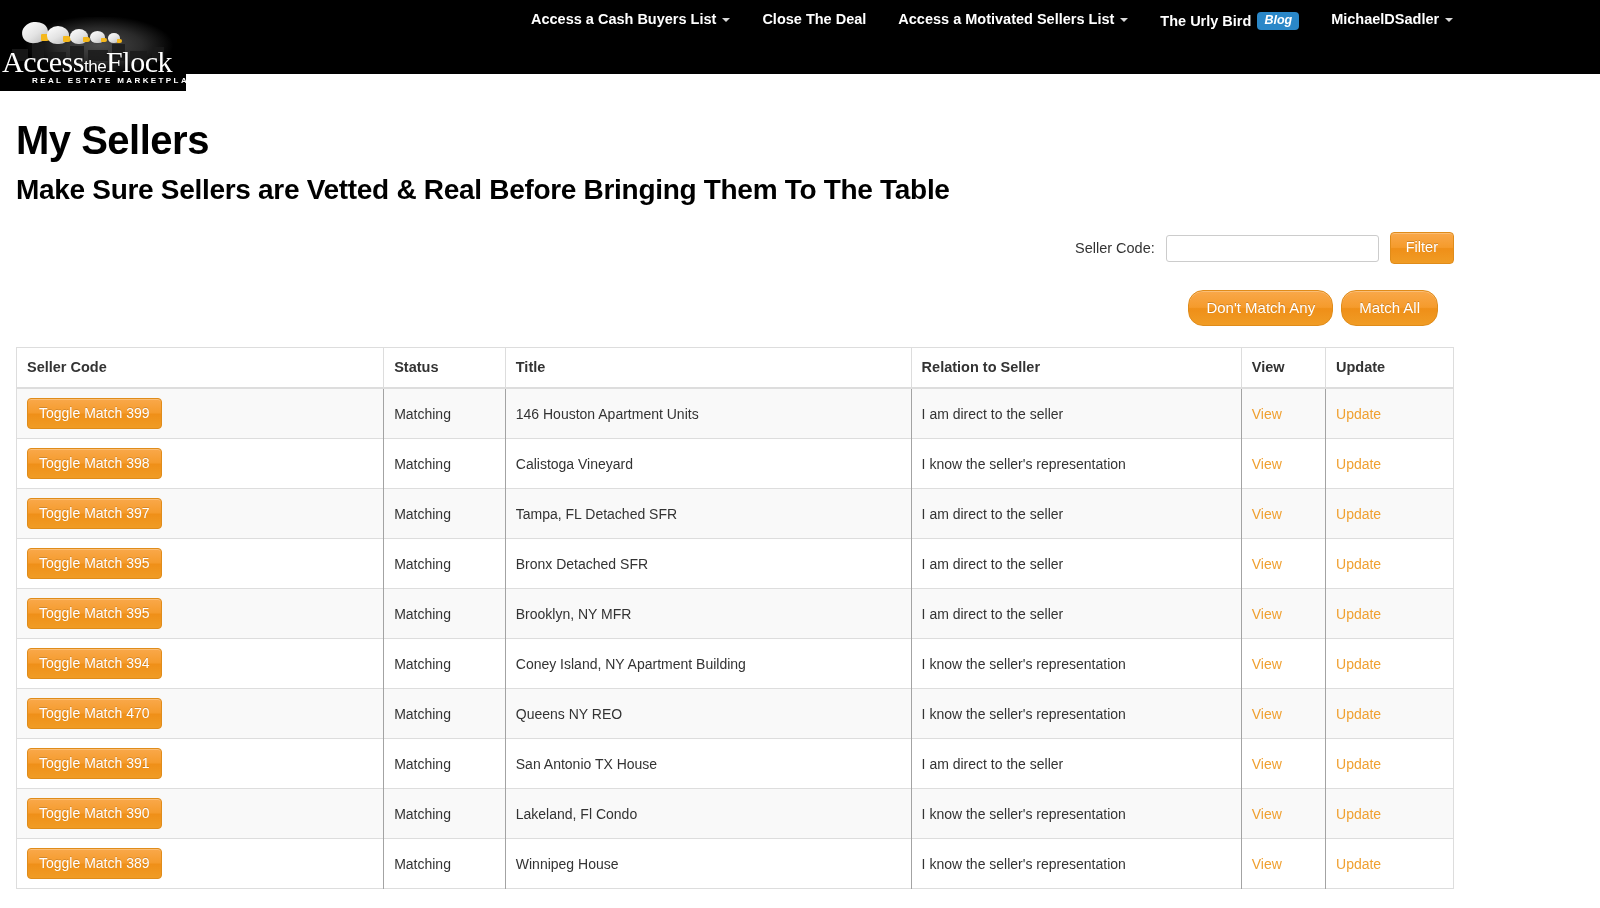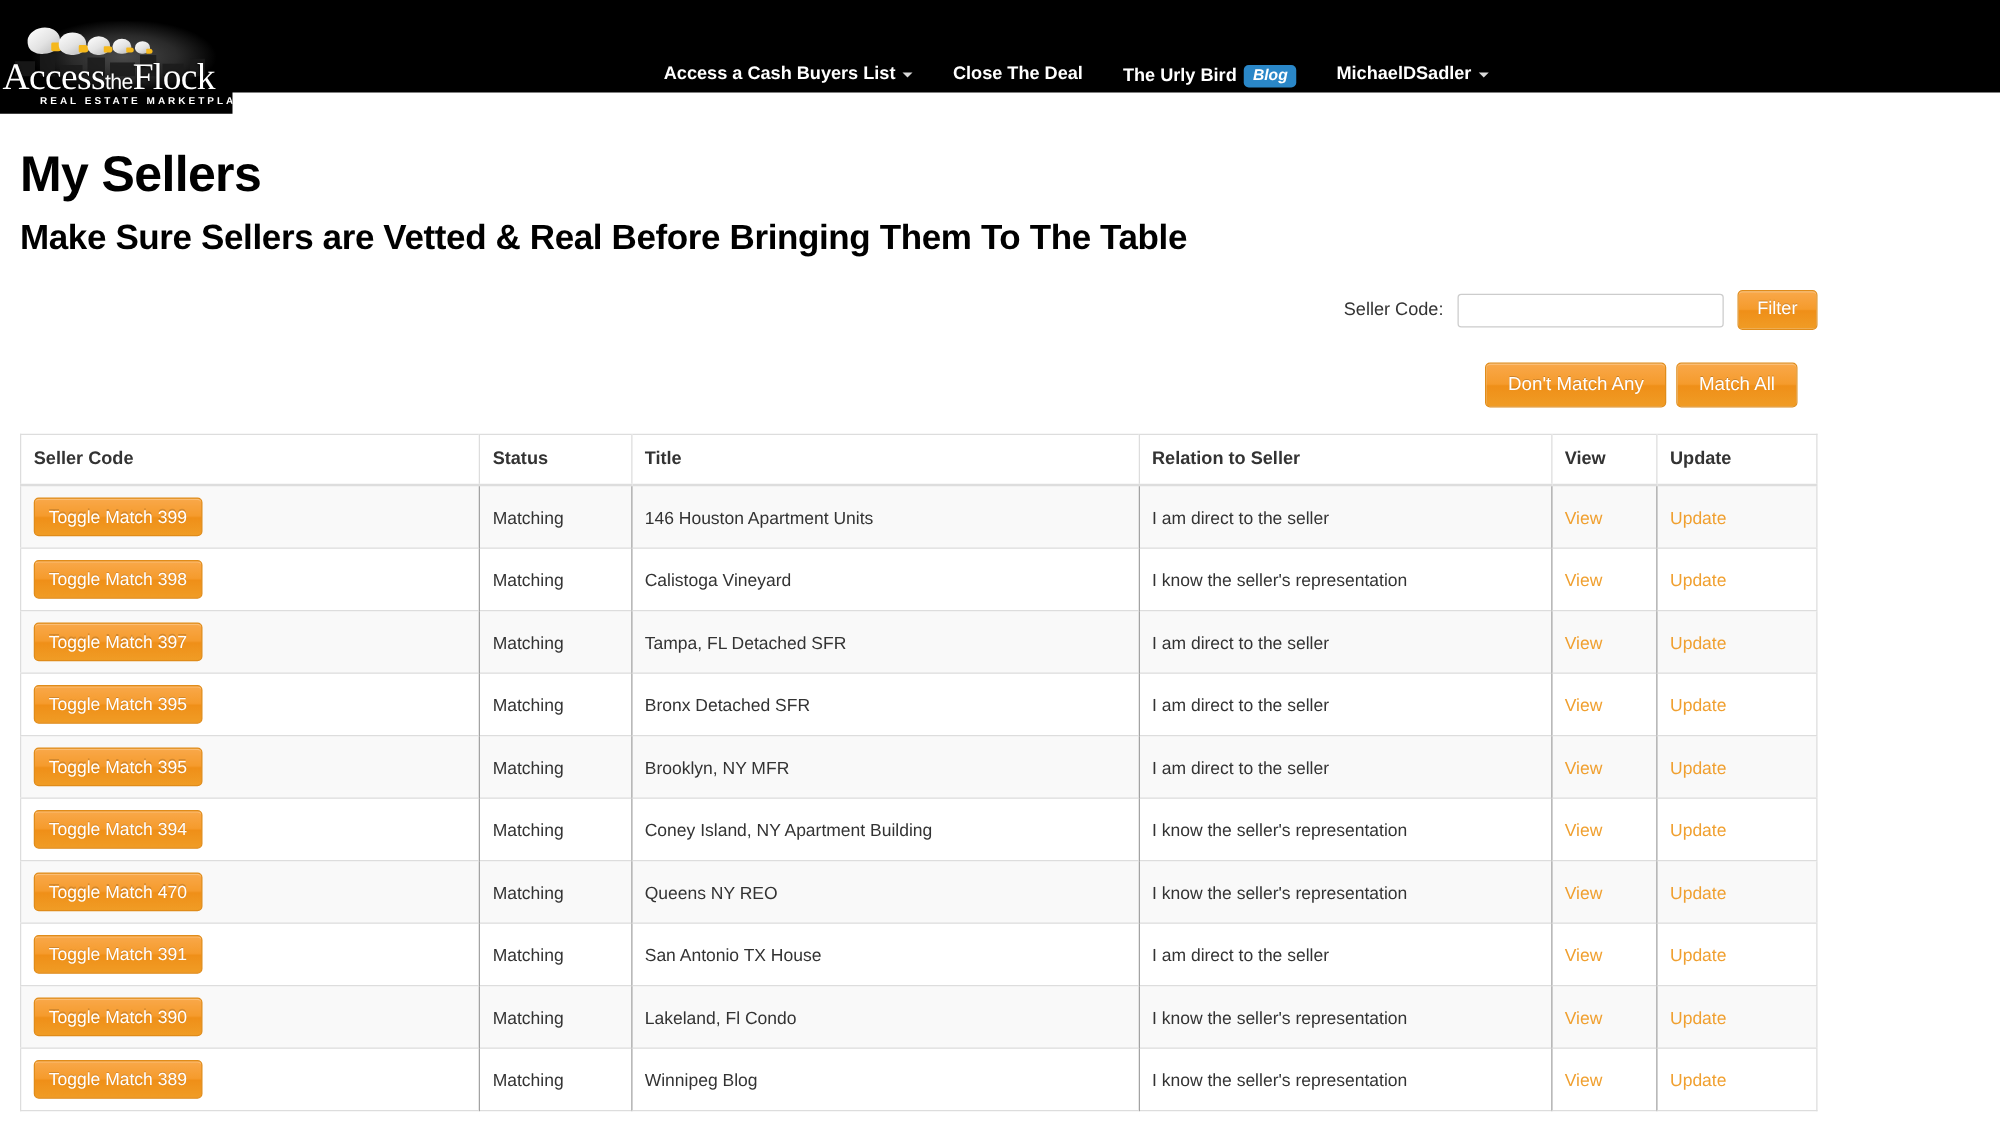--- a/index.html
+++ b/index.html
@@ -92,21 +92,20 @@
     color: #ffffff;
     font-size: 14.5px;
     font-weight: bold;
     padding: 12px 16px 14px 16px;
     white-space: nowrap;
     display: flex;
     align-items: center;
     gap: 6px;
     cursor: pointer;
     line-height: 14px;
-    margin-top: 40px;
   }
   .caret {
     display: inline-block;
     width: 0; height: 0;
     border-left: 4px solid transparent;
     border-right: 4px solid transparent;
     border-top: 4px solid #ffffff;
     opacity: 0.85;
     margin-top: 2px;
   }
@@ -190,20 +189,21 @@
   .match-row {
     margin-top: 26px;
     display: flex;
     justify-content: flex-end;
     gap: 8px;
     padding-right: 16px;
   }
   .match-row .btn-orange {
     font-size: 15px;
     padding: 9px 17px 10px 17px;
+    border-radius: 15px;
   }
 
   
   .table-wrap { margin-top: 21px; }
   table.sellers {
     width: 100%;
     border-collapse: collapse;
     border: 1px solid #dddddd;
     font-size: 14px;
   }
@@ -296,20 +296,24 @@
     <div class="brand-sub">REAL ESTATE MARKETPLACE</div>
   </div>
 
   <div class="nav-items">
     <div class="nav-item">
       <span>Access a Cash Buyers List</span>
       <span class="caret"></span>
     </div>
     <div class="nav-item">
       <span>Close The Deal</span>
+    </div>
+    <div class="nav-item">
+      <span>Access a Motivated Sellers List</span>
+      <span class="caret"></span>
     </div>
     <div class="nav-item">
       <span>The Urly Bird</span>
       <span class="blog-badge">Blog</span>
     </div>
     <div class="nav-item">
       <span>MichaelDSadler</span>
       <span class="caret"></span>
     </div>
   </div>
@@ -420,21 +424,21 @@
             <td class="cell-seller"><button class="toggle-btn">Toggle Match 390</button></td>
             <td>Matching</td>
             <td>Lakeland, Fl Condo</td>
             <td>I know the seller's representation</td>
             <td><a class="link-orange">View</a></td>
             <td><a class="link-orange">Update</a></td>
           </tr>
           <tr>
             <td class="cell-seller"><button class="toggle-btn">Toggle Match 389</button></td>
             <td>Matching</td>
-            <td>Winnipeg Blog</td>
+            <td>Winnipeg House</td>
             <td>I know the seller's representation</td>
             <td><a class="link-orange">View</a></td>
             <td><a class="link-orange">Update</a></td>
           </tr>
         </tbody>
     </table>
   </div>
 
 </div>
 

